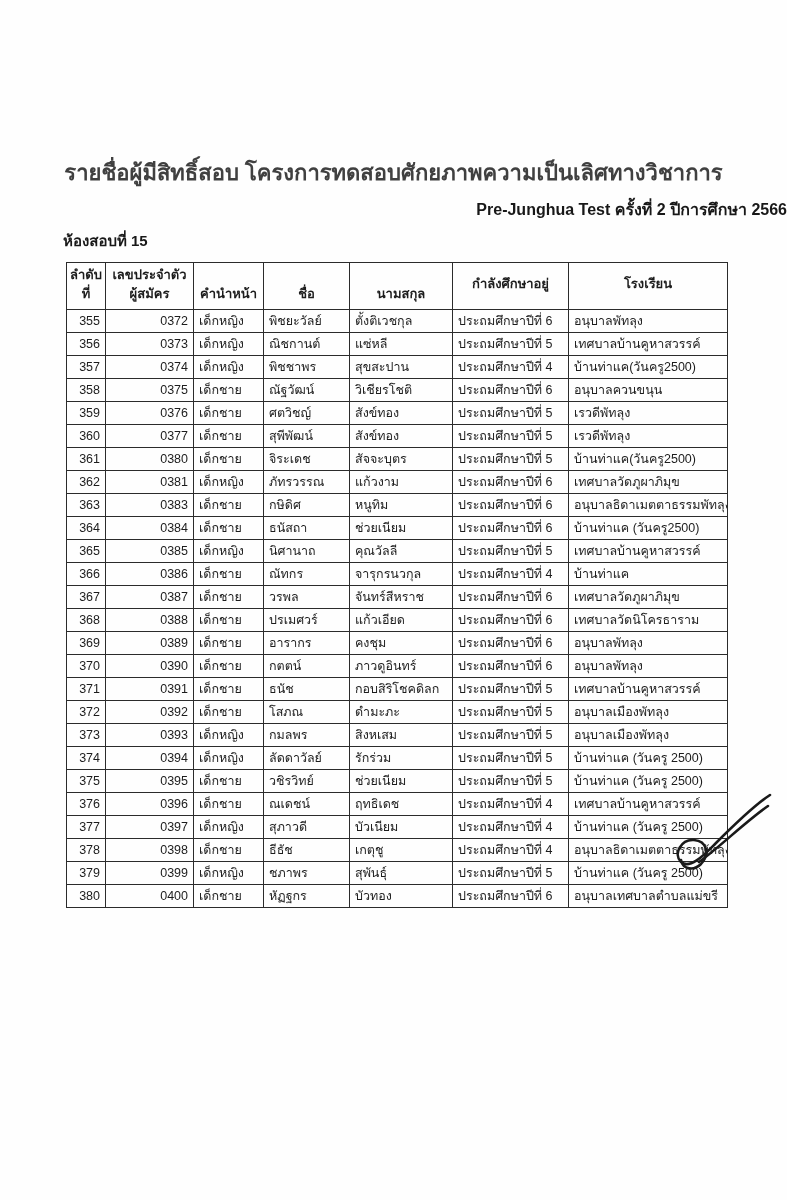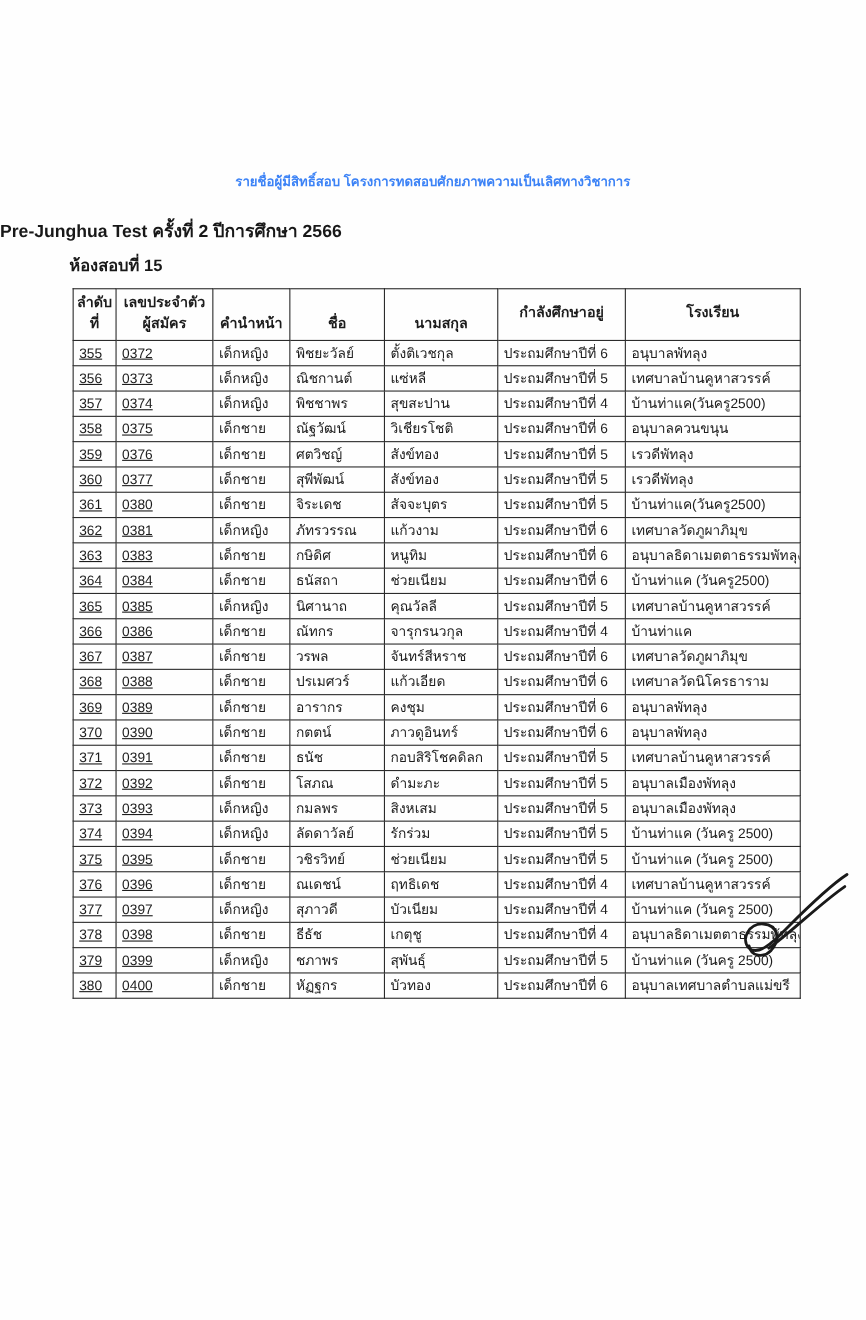--- a/index.html
+++ b/index.html
@@ -11,26 +11,26 @@
   }
   .sheet {
     position: relative;
     width: 787px; height: 1200px;
     background: #fefefe;
     overflow: hidden;
   }
   .doc-title {
     position: absolute; top: 155px; left: 0; right: 0;
     text-align: center;
-    font-size: 12px; font-weight: bold;
-    color: #3b82f6;
+    font-size: 22px; font-weight: bold;
+    color: #404040;
   }
   .doc-subtitle {
     position: absolute; top: 197px; left: 0; right: 0;
-    text-align: left;
+    text-align: right;
     font-size: 16px; font-weight: bold;
     color: #181818;
   }
   .room-label {
     position: absolute; top: 229px; left: 63px;
     font-size: 15px; font-weight: bold;
     color: #181818;
   }
   table.roster {
     position: absolute; left: 66px; top: 262px;
@@ -55,21 +55,21 @@
     font-size: 13px;
   }
   table.roster thead th.va-mid { vertical-align: middle; }
   table.roster thead .l1, table.roster thead .l2 { display: block; line-height: 1.45; }
   table.roster thead .l2:empty { display: none; }
   table.roster tbody td {
     height: 20px;
     padding: 1px 5px;
     line-height: 1.3;
   }
-  td.col-no, td.col-id { text-align: left; text-decoration: underline; }
+  td.col-no, td.col-id { text-align: right; }
   td.col-prefix, td.col-first_name, td.col-last_name,
   td.col-grade, td.col-school { text-align: left; padding-left: 7px; }
   .signature {
     position: absolute; left: 668px; top: 790px;
     width: 108px; height: 92px;
   }
 </style>
 </head>
 <body>
 

